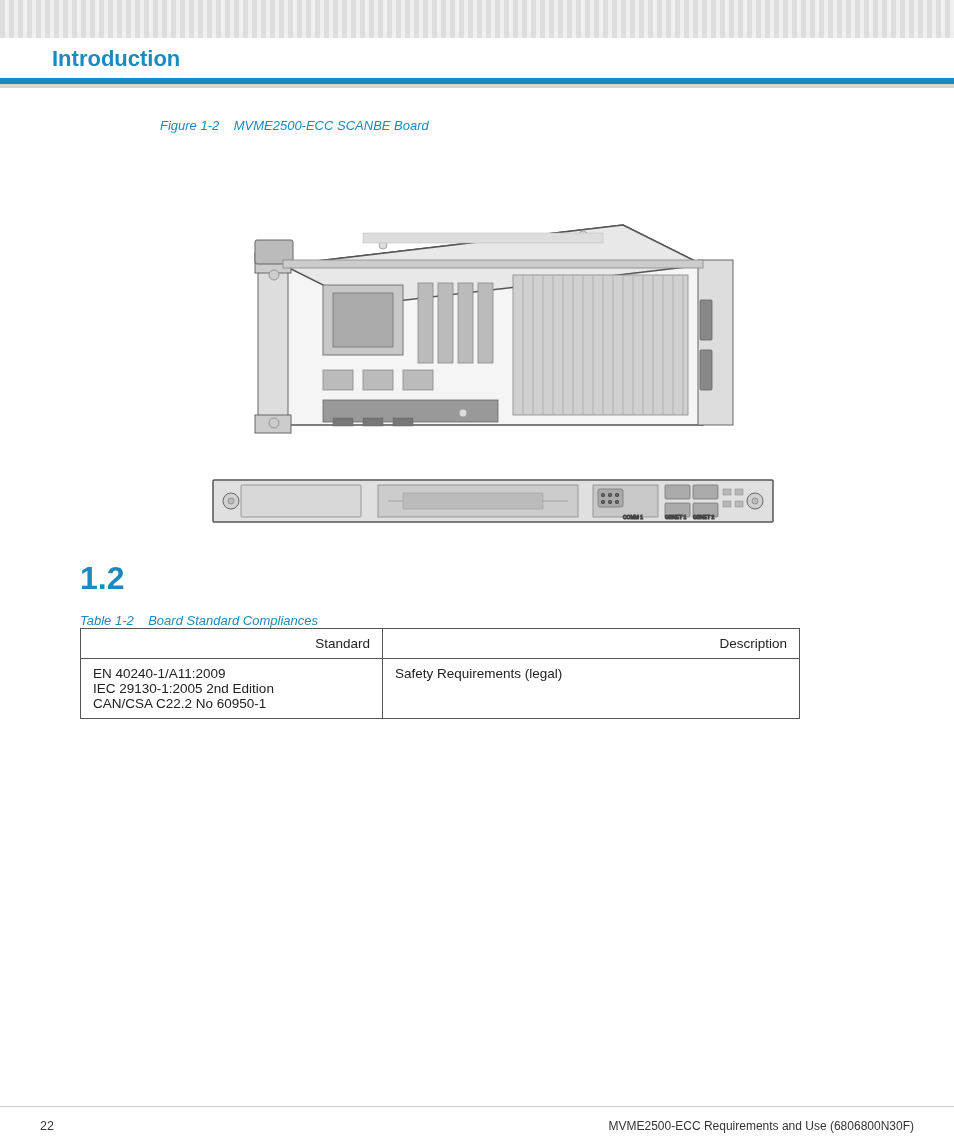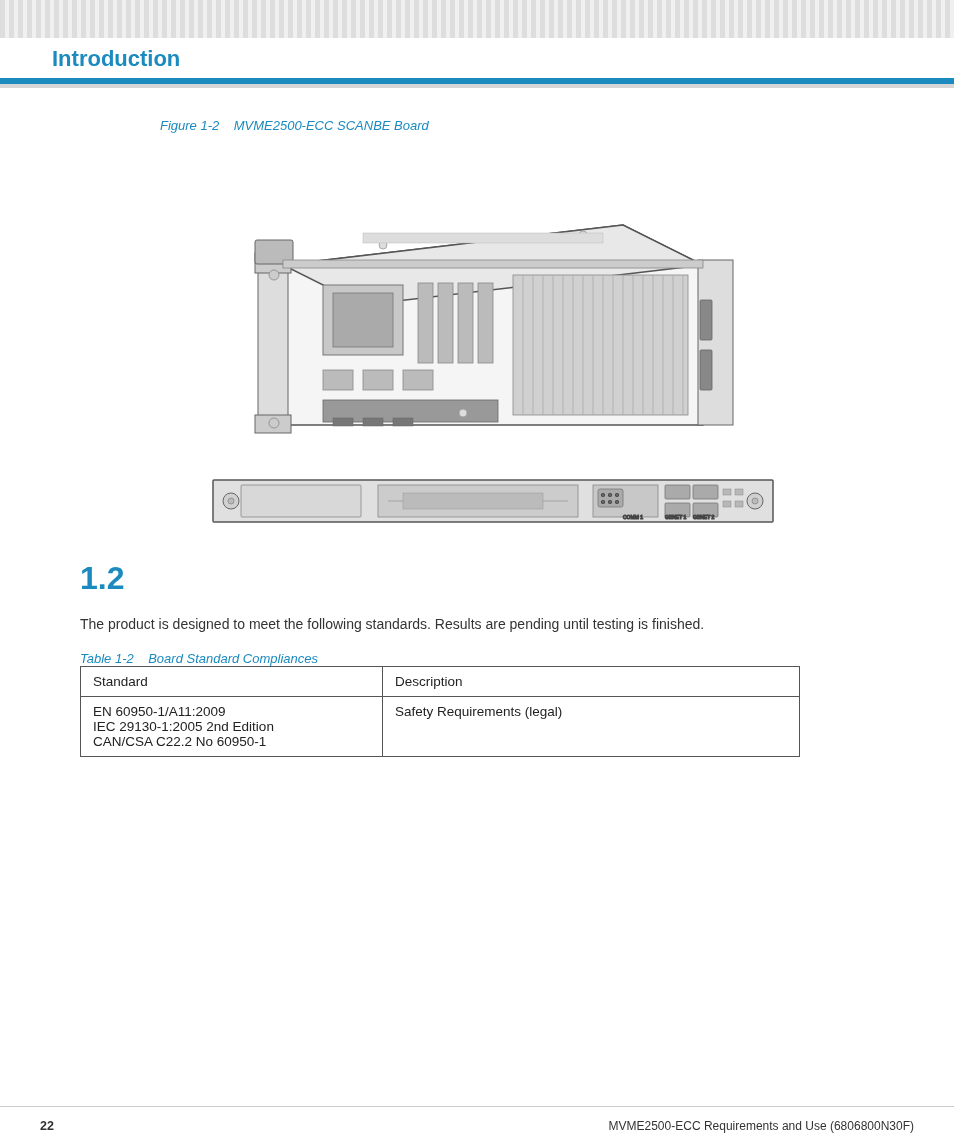--- a/index.html
+++ b/index.html
@@ -129,21 +129,21 @@
       width: 100%;
       border-collapse: collapse;
       font-size: 13.5px;
       max-width: 720px;
     }
     .compliance-table th {
       border: 1px solid #555;
       padding: 7px 12px;
       background: #fff;
       font-weight: normal;
-      text-align: left;
+      text-align: right;
     }
     .compliance-table td {
       border: 1px solid #555;
       padding: 7px 12px;
       vertical-align: top;
       background: #fff;
     }
     .compliance-table td:first-child {
       width: 42%;
     }
@@ -160,21 +160,21 @@
       right: 0;
       display: flex;
       justify-content: space-between;
       align-items: center;
       padding: 12px 40px;
       border-top: 1px solid #ccc;
       font-size: 12.5px;
       color: #333;
     }
     .footer-page {
-      font-weight: bold;
+      font-weight: normal;
     }
     .footer-title {
       font-size: 12px;
     }
   </style>
 </head>
 <body>
 
 <div class="top-pattern-band"></div>
 
@@ -306,37 +306,36 @@
         <text x="462" y="44" font-size="5" fill="#666" font-family="Arial">GBNET 1</text>
         <text x="490" y="44" font-size="5" fill="#666" font-family="Arial">GBNET 2</text>
       </g>
     </svg>
   </div>
 
   <div class="section-heading-row">
     <span class="section-number">1.2</span>
   </div>
 
-  <p class="section-body">The product is designed to meet the following standards. Results are pending until testing is finished.</p>
 
   <div class="table-caption">
     <em><span>Table 1-2</span>&nbsp;&nbsp;&nbsp;&nbsp;<span>Board Standard Compliances</span></em>
   </div>
 
   <table class="compliance-table">
     <thead>
       <tr>
         <th>Standard</th>
         <th>Description</th>
       </tr>
     </thead>
     <tbody>
       <tr>
         <td>
-          <span>EN 60950-1/A11:2009</span><br>
+          <span>EN 40240-1/A11:2009</span><br>
           <span>IEC 29130-1:2005 2nd Edition</span><br>
           <span>CAN/CSA C22.2 No 60950-1</span>
         </td>
         <td>Safety Requirements (legal)</td>
       </tr>
     </tbody>
   </table>
 
 </div>
 

